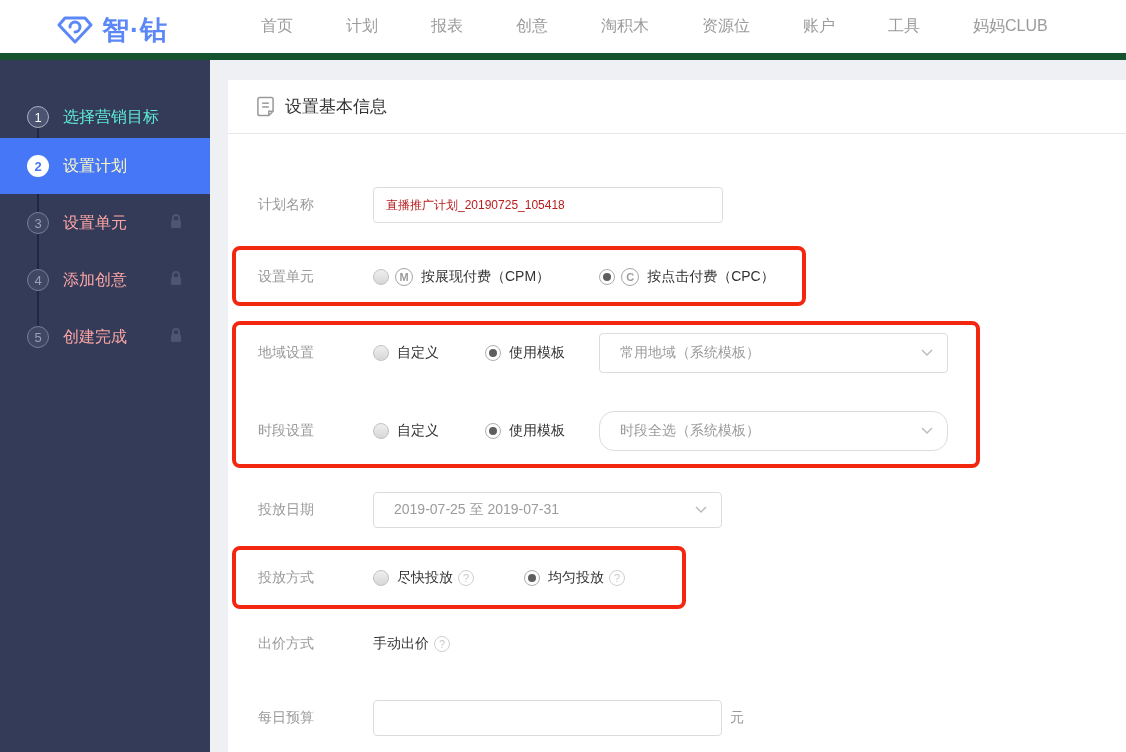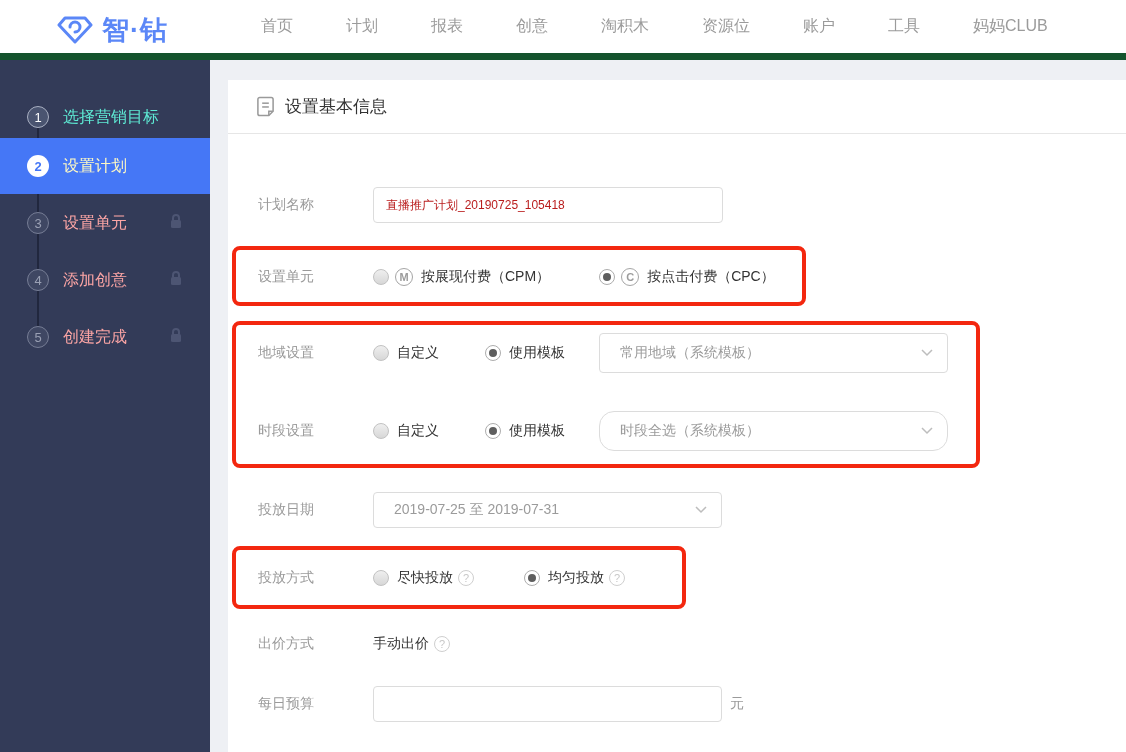--- a/index.html
+++ b/index.html
@@ -235,21 +235,21 @@
       <span class="radio-text">均匀投放</span>
       <span class="help-icon"></span>
     </div>
 
     <div class="row" style="top:549px; height:30px;">
       <span class="flabel">出价方式</span>
       <span class="static-value">手动出价</span>
       <span class="help-icon"></span>
     </div>
 
-    <div class="row" style="top:606px; height:36px;justify-content:center;">
+    <div class="row" style="top:620px; height:36px;justify-content:center;">
       <span class="flabel">每日预算</span>
       <input class="text-input" style="width: 349px;" type="text" value="">
       <span class="suffix">元</span>
     </div>
   </div>
 
   <div class="anno" style="left:232px; top:246px; width:574px; height:60px;"></div>
   <div class="anno" style="left:232px; top:321px; width:748px; height:147px;"></div>
   <div class="anno" style="left:232px; top:546px; width:454px; height:63px;"></div>
 

